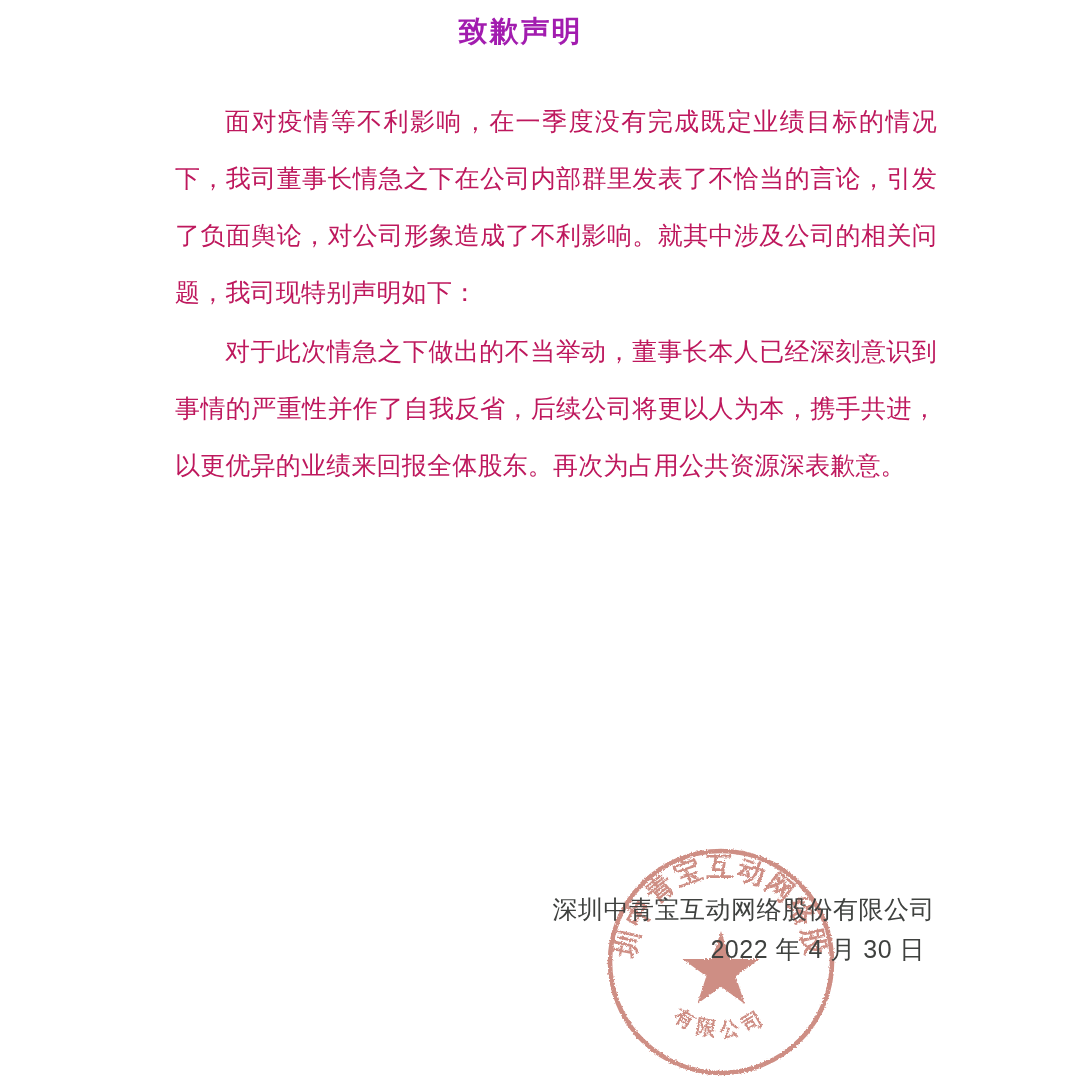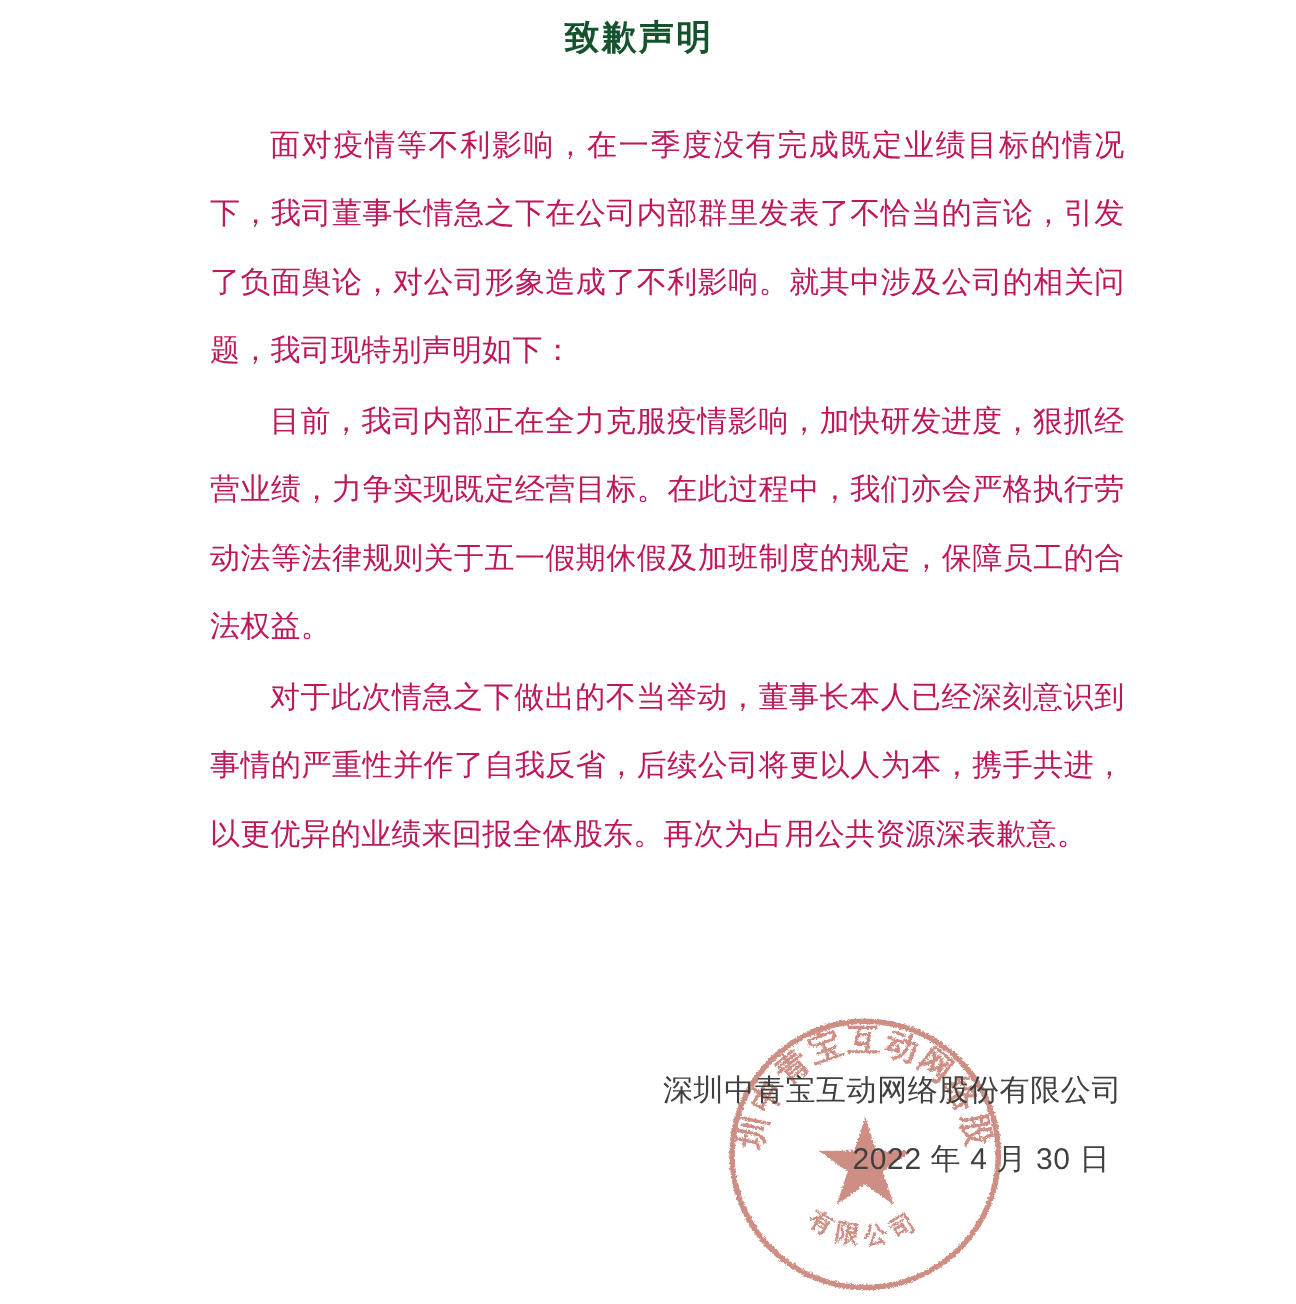--- a/index.html
+++ b/index.html
@@ -25,22 +25,21 @@
   
   .doc-title {
     position: absolute;
     top: 12px;
     left: 0;
     width: 1041px;
     text-align: center;
     font-size: 29px;
     font-weight: bold;
     letter-spacing: 2px;
-    color: #14532d;
-    margin-left: 12px;
+    color: #a21caf;
   }
 
   
   .body-block {
     position: absolute;
     top: 93px;
     left: 175px;
     width: 762px;
   }
   .para {
@@ -71,21 +70,20 @@
     letter-spacing: 0.5px;
     position: relative;
     z-index: 4;
     padding-left: 47px;
   }
   .sig-date {
     font-size: 25px;
     line-height: 40px;
     color: #3f413f;
     letter-spacing: 0.5px;
-    margin-top: 17px;
     padding-right: 10px;
     position: relative;
     z-index: 4;
   }
 
   
   .seal {
     position: absolute;
     left: 604px;
     top: 845px;
@@ -98,21 +96,20 @@
 </style>
 </head>
 <body>
 
 <div class="page">
 
   <div class="doc-title">致歉声明</div>
 
   <div class="body-block">
     <p class="para">面对疫情等不利影响，在一季度没有完成既定业绩目标的情况下，我司董事长情急之下在公司内部群里发表了不恰当的言论，引发了负面舆论，对公司形象造成了不利影响。就其中涉及公司的相关问题，我司现特别声明如下：</p>
-    <p class="para">目前，我司内部正在全力克服疫情影响，加快研发进度，狠抓经营业绩，力争实现既定经营目标。在此过程中，我们亦会严格执行劳动法等法律规则关于五一假期休假及加班制度的规定，保障员工的合法权益。</p>
     <p class="para">对于此次情急之下做出的不当举动，董事长本人已经深刻意识到事情的严重性并作了自我反省，后续公司将更以人为本，携手共进，以更优异的业绩来回报全体股东。再次为占用公共资源深表歉意。</p>
   </div>
 
   <div class="seal">
     <svg viewBox="0 0 234 234" xmlns="http://www.w3.org/2000/svg">
       <defs>
         <path id="arcTop" d="M 31 117 A 86 86 0 0 1 203 117"></path>
         <path id="arcBottom" d="M 43 117 A 74 74 0 0 0 191 117"></path>
         <filter id="rough" x="-20%" y="-20%" width="140%" height="140%">
           <feTurbulence type="fractalNoise" baseFrequency="0.55" numOctaves="3" seed="7" result="noise"></feTurbulence>

